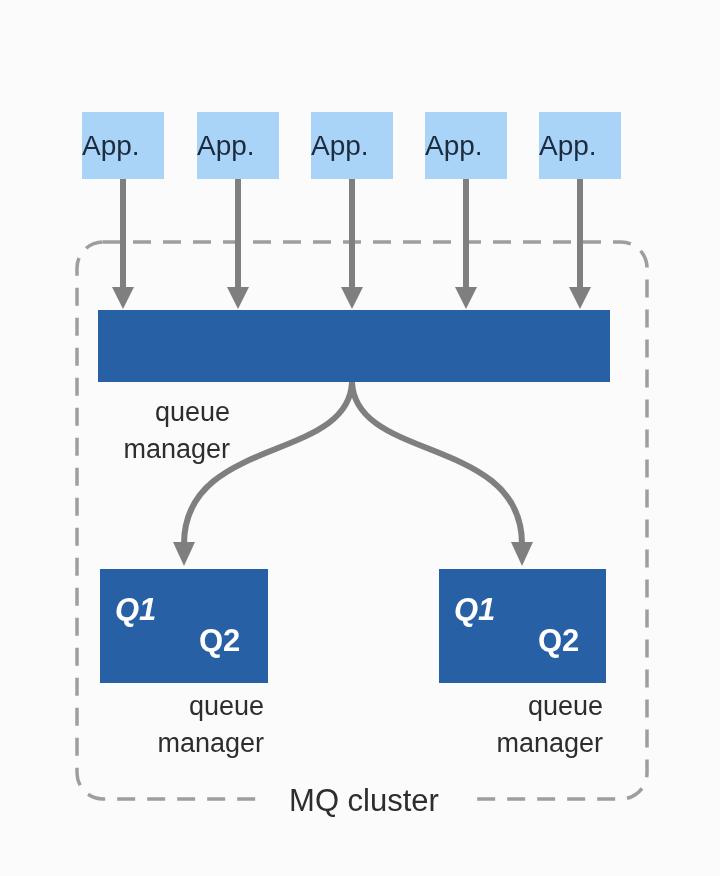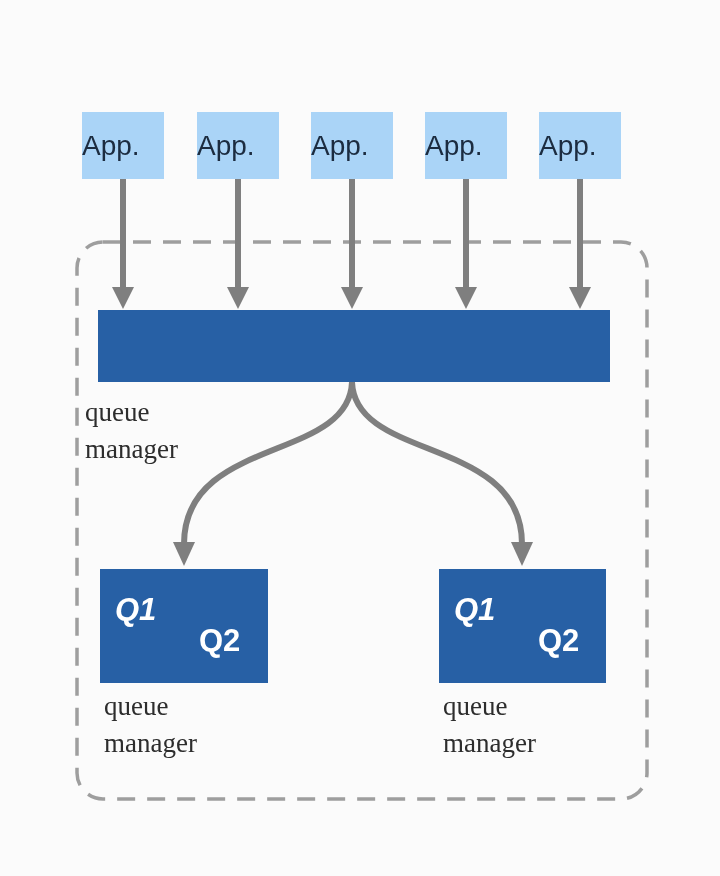--- a/index.html
+++ b/index.html
@@ -37,22 +37,21 @@
     top: 310px;
     width: 512px;
     height: 72px;
     background: var(--queue_box, #2760a5);
   }
   .qm-label {
     position: absolute;
     color: var(--label_text, #2d2d2d);
     font-size: 27px;
     line-height: 37px;
-    text-align: left;
-    font-family: Liberation Serif, serif;
+    text-align: right;
   }
   .qm-label.top {
     left: 85px;
     top: 394px;
     width: 145px;
   }
   .qm-label.left {
     left: 104px;
     top: 688px;
     width: 160px;
@@ -135,14 +134,15 @@
     <span class="queue-name q2">Q2</span>
   </div>
   <div class="qm-label left">queue manager</div>
 
   <div class="queue-box right">
     <span class="queue-name q1">Q1</span>
     <span class="queue-name q2">Q2</span>
   </div>
   <div class="qm-label right">queue manager</div>
 
+  <div class="cluster-label">MQ cluster</div>
 
 </div>
 
 </body></html>

